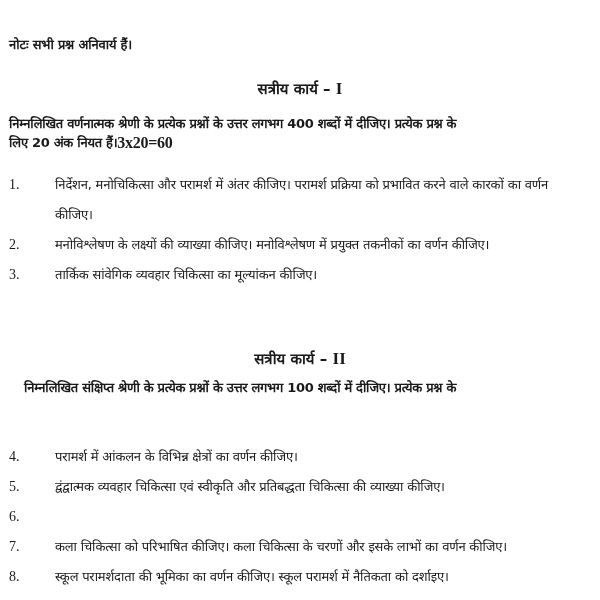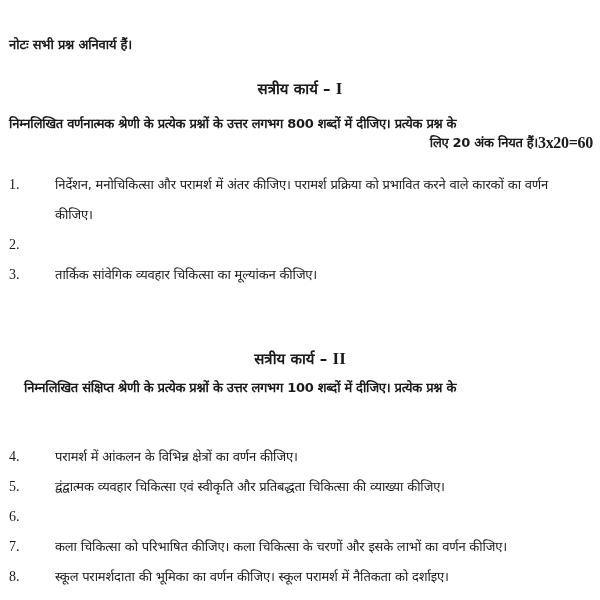--- a/index.html
+++ b/index.html
@@ -48,21 +48,21 @@
       left: 9px;
       width: 584px;
       font-size: 13px;
       font-weight: bold;
       line-height: 19px;
       text-align: justify;
       letter-spacing: -0.3px;
     }
     .instruction .line2 {
       display: flex;
-      justify-content: flex-end;
+      justify-content: flex-start;
     }
     .instruction .marks {
       font-family: "Liberation Serif", "DejaVu Serif", serif;
       font-size: 16px;
       font-weight: bold;
     }
     .qlist {
       position: absolute;
       left: 0;
       width: 600px;
@@ -90,34 +90,35 @@
 
 <div class="page">
 
   <div class="note">नोटः सभी प्रश्न अनिवार्य हैं।</div>
 
   <div class="section-title" style="top:66px;">
     <span>सत्रीय कार्य – </span><span class="roman">I</span>
   </div>
 
   <div class="instruction" style="top:114px;">
-    <div>निम्नलिखित वर्णनात्मक श्रेणी के प्रत्येक प्रश्नों के उत्तर लगभग 800 शब्दों में दीजिए। प्रत्येक प्रश्न के</div>
+    <div>निम्नलिखित वर्णनात्मक श्रेणी के प्रत्येक प्रश्नों के उत्तर लगभग 400 शब्दों में दीजिए। प्रत्येक प्रश्न के</div>
     <div class="line2">
       <span>लिए 20 अंक नियत हैं।</span>
       <span class="marks">3x20=60</span>
     </div>
   </div>
 
   <div class="qlist" style="top:170px;">
     <div class="q">
       <span class="num">1.</span>
       <span class="text">निर्देशन, मनोचिकित्सा और परामर्श में अंतर कीजिए। परामर्श प्रक्रिया को प्रभावित करने वाले कारकों का वर्णन कीजिए।</span>
     </div>
     <div class="q">
       <span class="num">2.</span>
+      <span class="text">मनोविश्लेषण के लक्ष्यों की व्याख्या कीजिए। मनोविश्लेषण में प्रयुक्त तकनीकों का वर्णन कीजिए।</span>
     </div>
     <div class="q">
       <span class="num">3.</span>
       <span class="text">तार्किक सांवेगिक व्यवहार चिकित्सा का मूल्यांकन कीजिए।</span>
     </div>
   </div>
 
   <div class="section-title" style="top:336px;">
     <span>सत्रीय कार्य – </span><span class="roman">II</span>
   </div>

